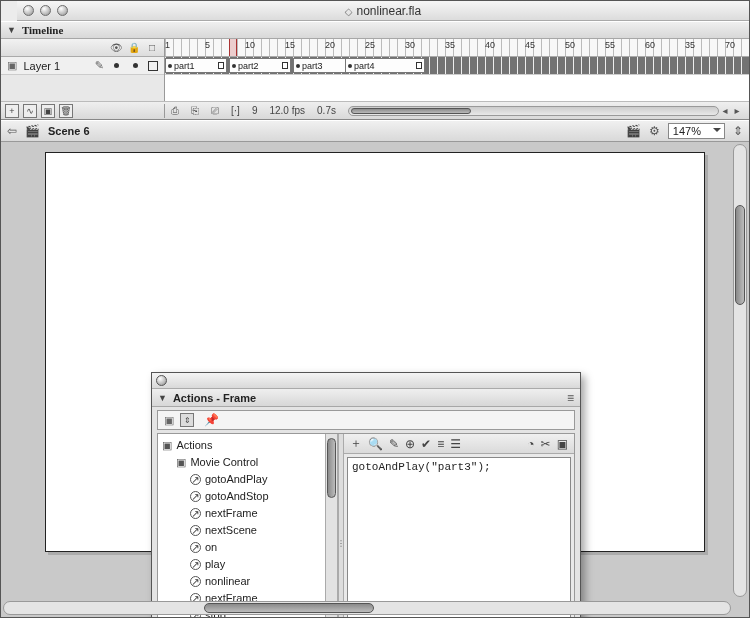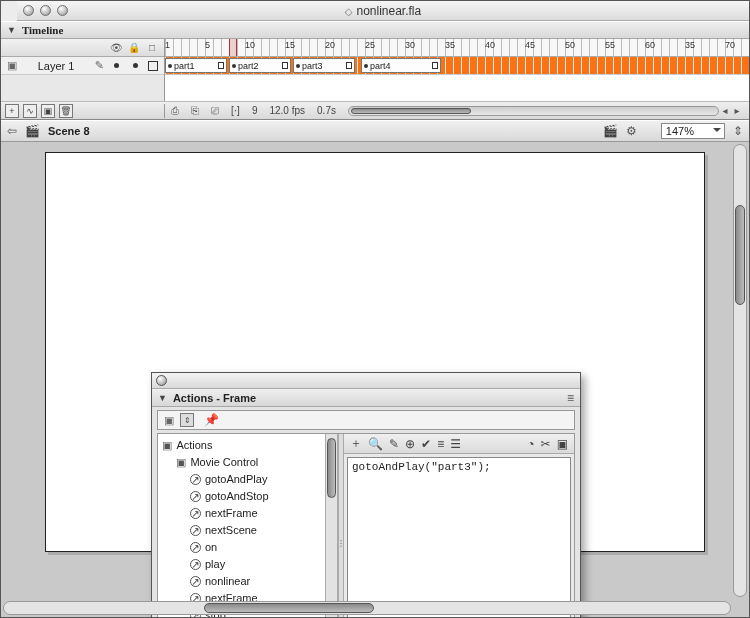--- a/index.html
+++ b/index.html
@@ -125,21 +125,21 @@
     align-items: center;
     padding: 0 6px;
     gap: 6px;
     background: #f0f0f0;
     border-bottom: 1px solid #ccc;
   }
   .layer-row .icon {
     color: #666;
     font-size: 11px;
   }
-  .layer-row .name { flex: 1; text-align: center; }
+  .layer-row .name { flex: 1; }
   .layer-row .dot {
     width: 5px; height: 5px;
     border-radius: 50%;
     background: #333;
     margin: 0 4px;
   }
   .layer-row .box {
     width: 10px; height: 10px;
     border: 1px solid #333;
   }
@@ -179,21 +179,21 @@
     top: 0; bottom: 0;
     left: 64px;
     width: 8px;
     background: rgba(200,80,80,0.25);
     border-left: 1px solid #a33;
     border-right: 1px solid #a33;
   }
   .frame-track {
     height: 18px;
     position: relative;
-    background: #f97316;
+    background: #737373;
     border-bottom: 1px solid #ccc;
     text-decoration: underline;
   }
   .frame-grid {
     position: absolute;
     inset: 0;
     background-image: repeating-linear-gradient(to right, #eee 0, #eee 1px, transparent 1px, transparent 8px);
   }
   .span {
     position: absolute;
@@ -298,24 +298,23 @@
     font-size: 12px;
     color: #555;
   }
   .editbar .scene {
     font-weight: bold;
   }
   .editbar .spacer { flex: 1; }
   .zoom {
     border: 1px solid #888;
     background: #fff;
-    padding: 1px 30px 1px 4px;
+    padding: 1px 23px 1px 4px;
     position: relative;
     font-size: 11px;
-    margin-left: 16px;
   }
   .zoom::after {
     content: "";
     position: absolute;
     right: 3px; top: 4px;
     border: 4px solid transparent;
     border-top-color: #444;
   }
 
   
@@ -583,21 +582,21 @@
           <div class="frame-grid"></div>
           <div class="span" style="left:0px;width:62px">
               <span>part1</span>
             </div>
           <div class="span" style="left:64px;width:62px">
               <span>part2</span>
             </div>
           <div class="span" style="left:128px;width:62px">
               <span>part3</span>
             </div>
-          <div class="span" style="left:196px;width:80px">
+          <div class="span" style="left:180px;width:80px">
               <span>part4</span>
             </div>
         </div>
       </div>
     </div>
 
     <div class="timeline-footer">
       <div class="tl-left-btns">
         <div class="sq">+</div>
         <div class="sq">∿</div>
@@ -619,21 +618,21 @@
           <span class="arrow">◂</span>
           <span class="arrow">▸</span>
         </div>
       </div>
     </div>
   </div>
 
   <div class="editbar">
     <span class="clapper">⇦</span>
     <span class="clapper">🎬</span>
-    <span class="scene">Scene 8</span>
+    <span class="scene">Scene 6</span>
     <span class="spacer"></span>
     <span class="clapper">🎬</span>
     <span class="clapper">⚙</span>
     <div class="zoom">
       <span>147%</span>
     </div>
     <span class="clapper">⇕</span>
   </div>
 
   <div class="stage-wrap">

